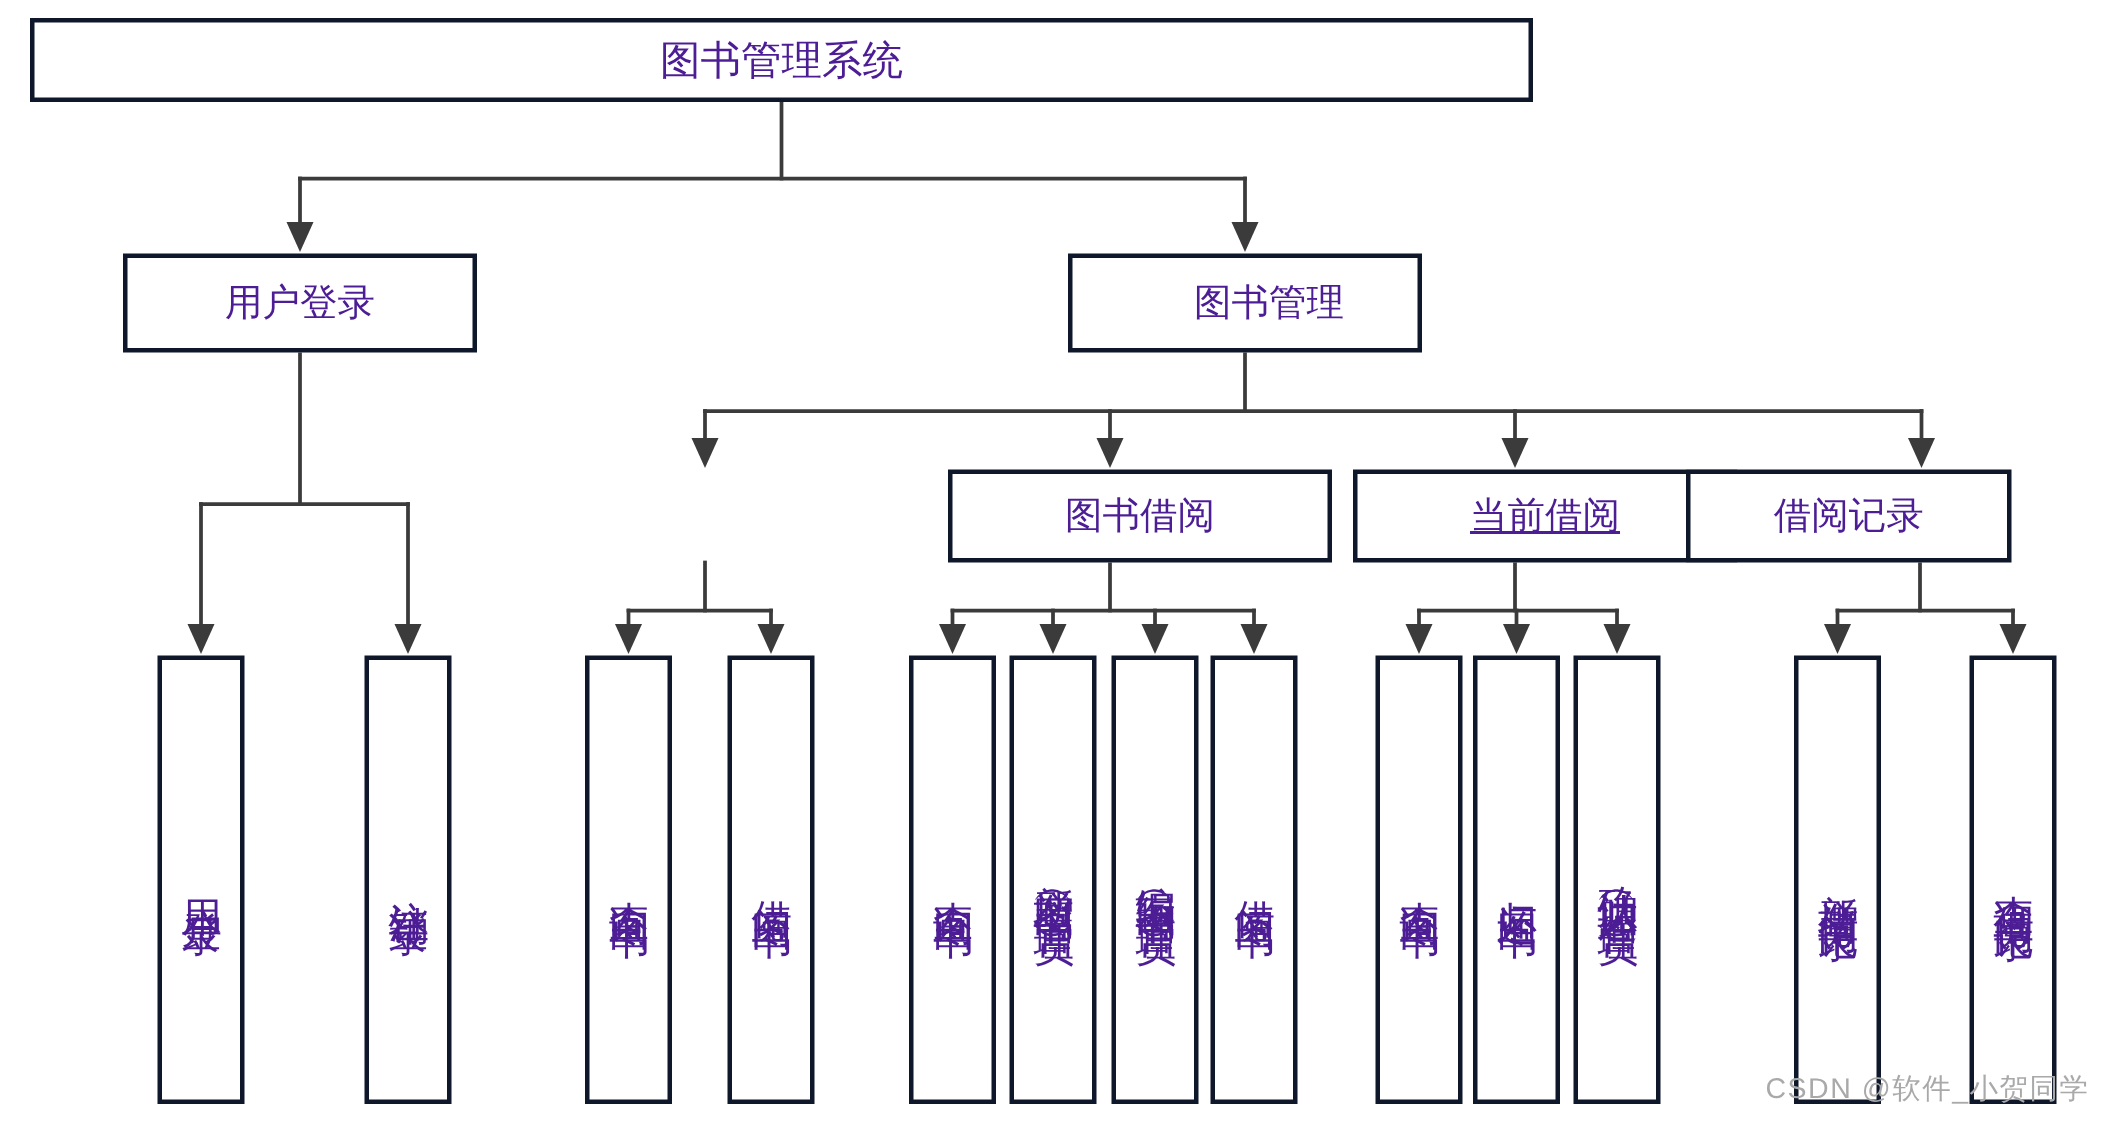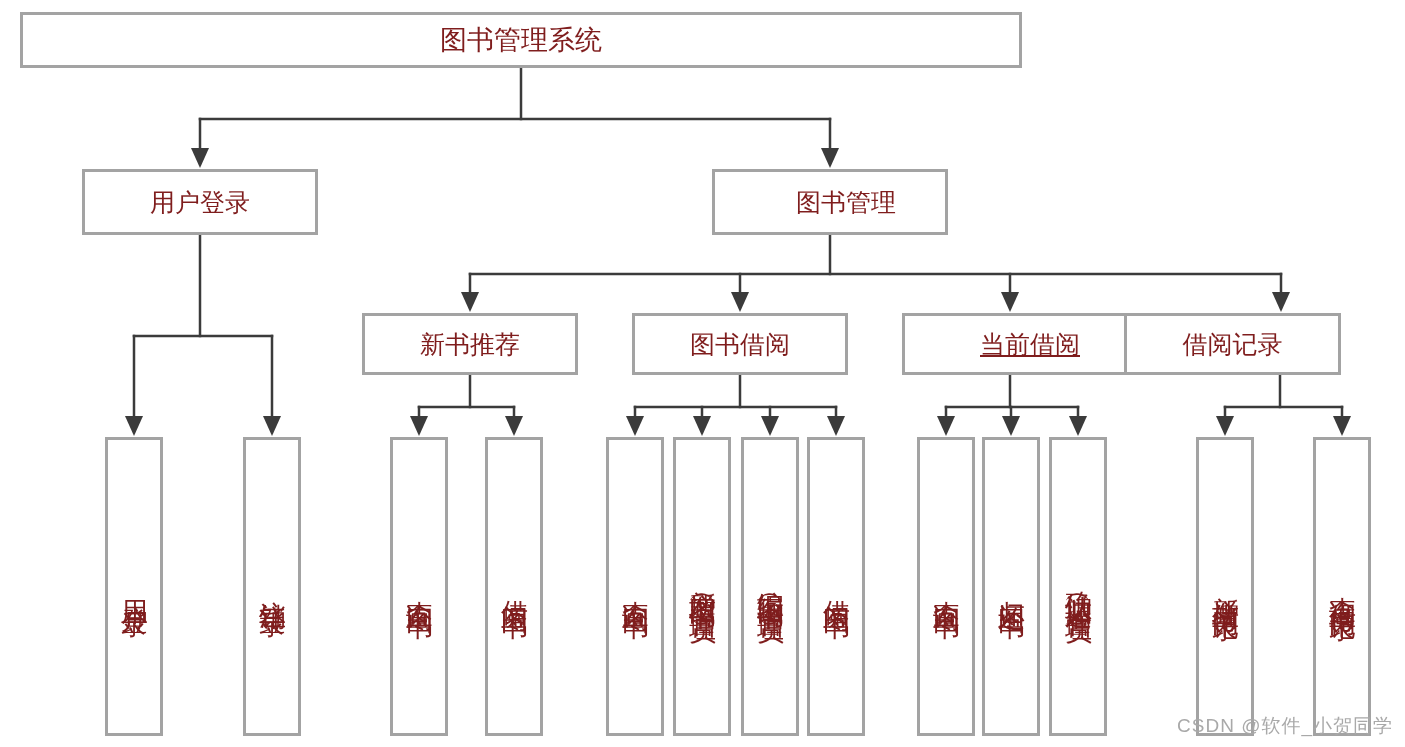--- a/index.html
+++ b/index.html
@@ -19,22 +19,22 @@
     position: absolute;
     left: 0;
     top: 0;
     width: 1405px;
     height: 747px;
   }
   .node {
     position: absolute;
     box-sizing: border-box;
     background: #ffffff;
-    border: 3px solid #a3a3a3;
-    color: #7f1d1d;
+    border: 3px solid #0f172a;
+    color: #4c1d95;
     display: flex;
     align-items: center;
     justify-content: center;
     text-align: center;
     line-height: 1;
     white-space: nowrap;
   }
   .node.root  { font-size: 27px; }
   .node.lvl2  { font-size: 25px; }
   .node.lvl3  { font-size: 25px; }
@@ -131,22 +131,21 @@
       <polygon points="1216,416 1234,416 1225,436"></polygon>
       <polygon points="1333,416 1351,416 1342,436"></polygon>
     </g>
   </svg>
 
   <div class="node root" style="left:20px; top:12px; width:1002px; height:56px;">图书管理系统</div>
 
   <div class="node lvl2" style="left:82px; top:169px; width:236px; height:66px;">用户登录</div>
   <div class="node lvl2" style="left:712px; top:169px; width:236px; height:66px;padding-left:32px;">图书管理</div>
 
-  <div class="node lvl3" style="left:362px; top:313px; width:216px; height:62px;">新书推荐</div>
-  <div class="node lvl3" style="left:632px; top:313px; width:216px; height:62px;">图书借阅</div>
+  <div class="node lvl3" style="left:632px; top:313px; width:256px; height:62px;">图书借阅</div>
   <div class="node lvl3" style="left:902px; top:313px; width:256px; height:62px;text-decoration:underline;">当前借阅</div>
   <div class="node lvl3" style="left:1124px; top:313px; width:217px; height:62px;">借阅记录</div>
 
   <div class="node leaf" style="left:105px; top:437px; width:58px; height:299px;">用户登录</div>
   <div class="node leaf" style="left:243px; top:437px; width:58px; height:299px;">注销登录</div>
 
   <div class="node leaf" style="left:390px; top:437px; width:58px; height:299px;">查询图书</div>
   <div class="node leaf" style="left:485px; top:437px; width:58px; height:299px;">借阅图书</div>
 
   <div class="node leaf" style="left:606px; top:437px; width:58px; height:299px;">查询图书</div>

